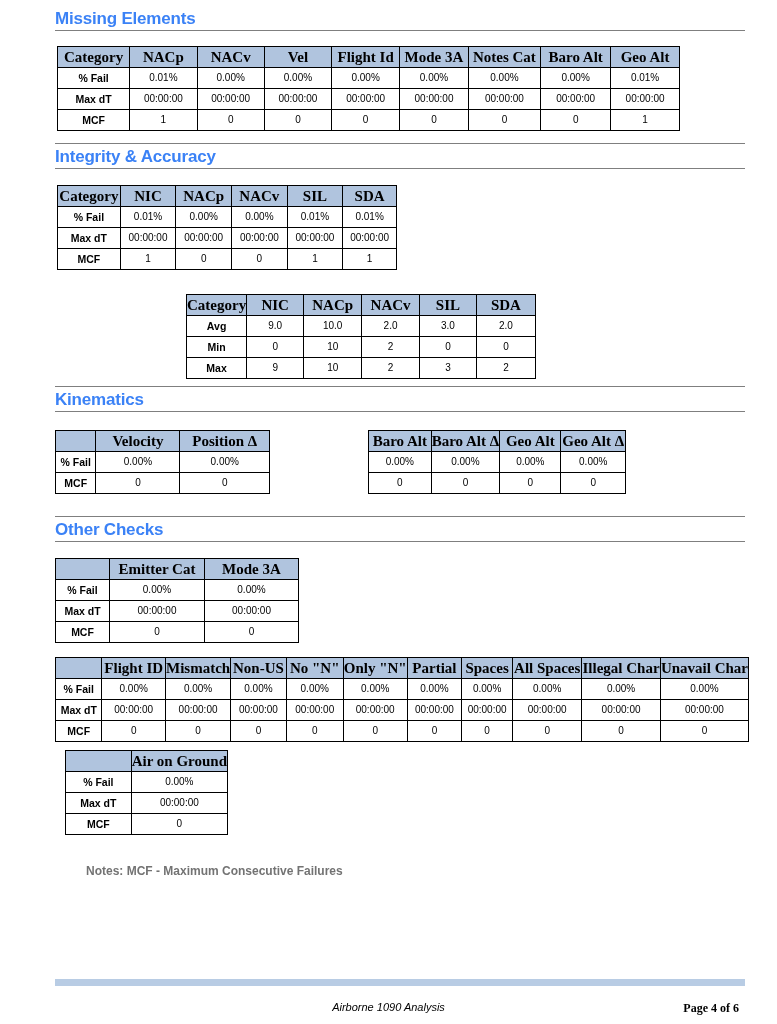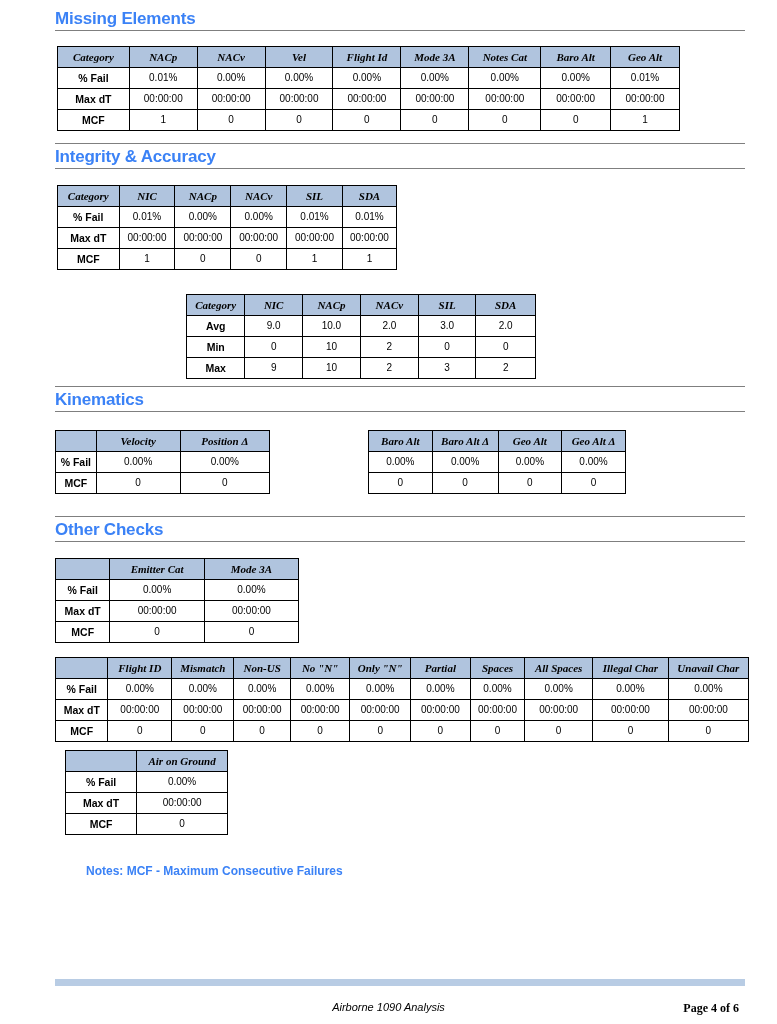--- a/index.html
+++ b/index.html
@@ -64,22 +64,21 @@
     padding: 0;
     font-size: 11px;
     line-height: 20px;
     height: 20px;
     white-space: nowrap;
   }
   table.dt th {
     background: #b0c4de;
     font-weight: bold;
     font-family: "Liberation Serif", serif;
-    font-size: 11px;
-    font-style: italic;
+    font-size: 15px;
   }
   table.dt th.blank {
     background: #b0c4de;
   }
   table.dt td.rowhdr {
     font-family: "Liberation Sans", sans-serif;
     font-weight: bold;
     font-size: 10.5px;
     background: #ffffff;
   }
@@ -89,21 +88,21 @@
   }
 
   
   .notes {
     position: absolute;
     left: 86px;
     top: 864px;
     font-family: "Liberation Sans", sans-serif;
     font-weight: bold;
     font-size: 12px;
-    color: #3b82f6;
+    color: #737373;
     white-space: nowrap;
   }
 
   
   .footer-bar {
     position: absolute;
     left: 55px;
     top: 979px;
     width: 690px;
     height: 7px;

